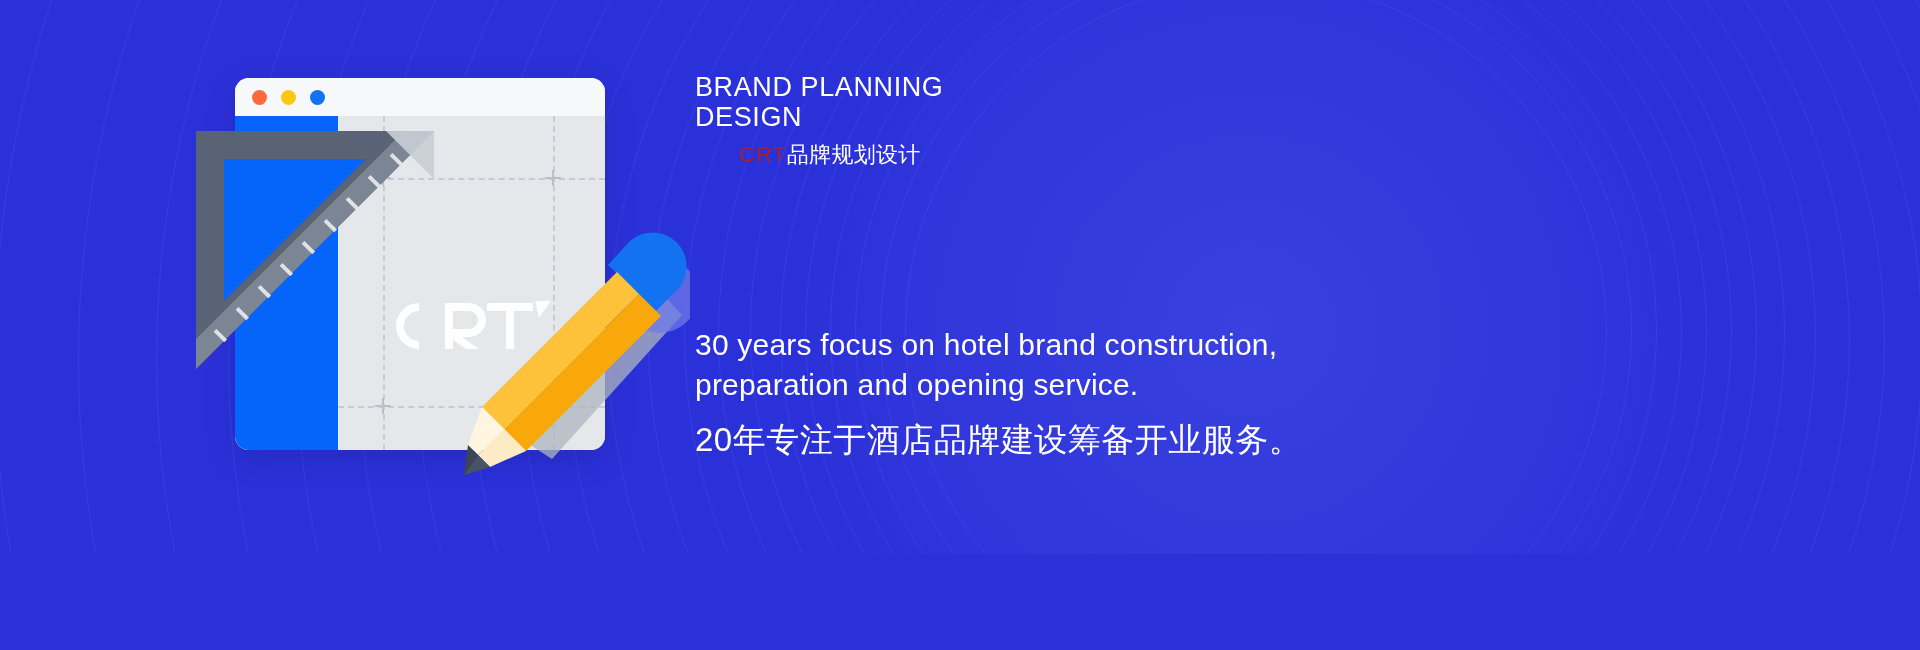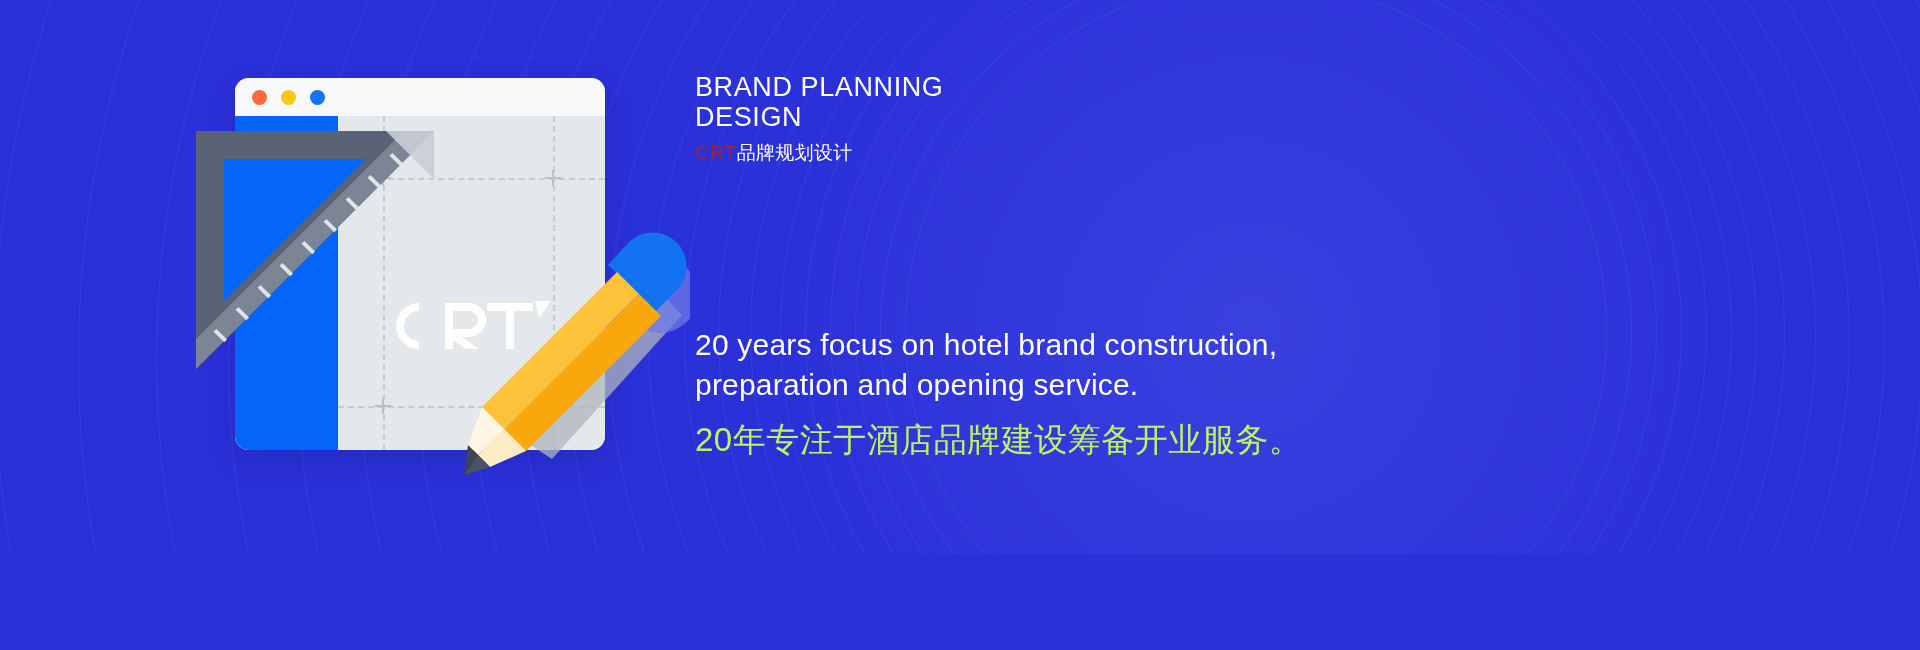--- a/index.html
+++ b/index.html
@@ -167,24 +167,25 @@
     font-size: 27px;
     line-height: 1.12;
     letter-spacing: 0.6px;
     color: #ffffff;
     font-weight: 400;
     margin: 0;
     white-space: pre-line;
   }
   .subhead {
     margin-top: 10px;
-    font-size: 19px;
+    font-size: 22px;
     line-height: 1.2;
     color: #ffffff;
     letter-spacing: 0.3px;
+    margin-left: 44px;
   }
   .subhead .crt-red {
     color: #a8202e;
     letter-spacing: 1px;
   }
 
   .tagline-block {
     position: absolute;
     left: 695px;
     top: 325px;
@@ -195,21 +196,21 @@
     line-height: 1.33;
     color: #ffffff;
     font-weight: 300;
     letter-spacing: 0.2px;
     white-space: pre-line;
   }
   .tagline-cn {
     margin-top: 14px;
     font-size: 33px;
     line-height: 1.25;
-    color: #bef264;
+    color: #ffffff;
     font-weight: 300;
     letter-spacing: 0.5px;
   }
 </style>
 </head>
 <body>
 
 <div class="banner">
 
   <div class="bg-rings">
@@ -325,18 +326,18 @@
 
   <div class="headline-block">
     <div class="headline">BRAND PLANNING
 DESIGN</div>
     <div class="subhead">
       <span class="crt-red">CRT</span><span>品牌规划设计</span>
     </div>
   </div>
 
   <div class="tagline-block">
-    <div class="tagline-en">20 years focus on hotel brand construction,
+    <div class="tagline-en">30 years focus on hotel brand construction,
 preparation and opening service.</div>
     <div class="tagline-cn">20年专注于酒店品牌建设筹备开业服务。</div>
   </div>
 
 </div>
 
 </body></html>

